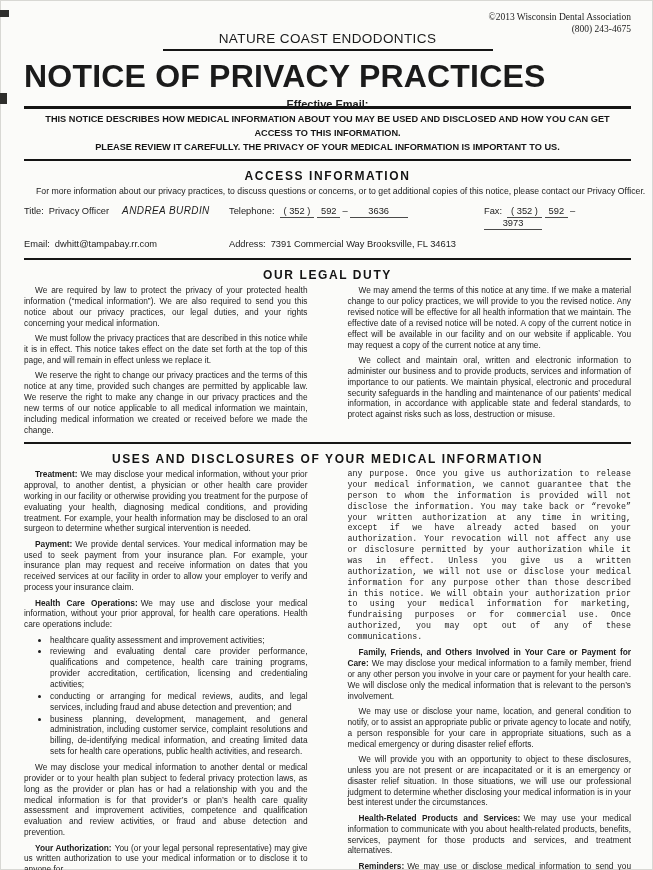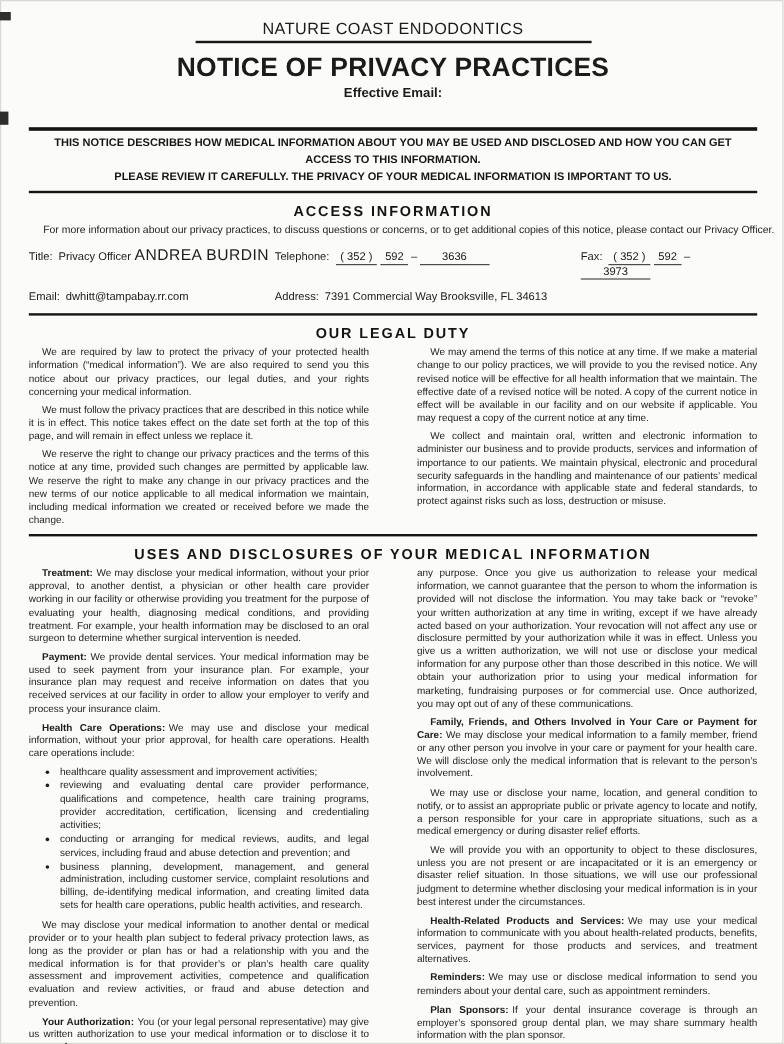--- a/index.html
+++ b/index.html
@@ -21,26 +21,26 @@
   .artifact.a2 { left:0; top:93px; width:7px; height:11px; }
 
   
   .header { position: relative; min-height: 92px; }
   .copyright {
     position: absolute; right: 0; top: 3px;
     font-family: "Liberation Serif", serif;
     font-size: 9.5px; line-height: 1.3; text-align: right; color:#222;
   }
   .practice {
-    width: 330px; margin: 8px auto 0;
+    width: 330px; margin: 23px auto 0;
     text-align: center; font-size: 13.5px; letter-spacing: .4px;
     padding-bottom: 3px; border-bottom: 2px solid #161616;
   }
   .doc-title {
-    text-align: center; font-size: 22px; font-weight: bold;
+    text-align: left; font-size: 32px; font-weight: bold;
     letter-spacing: .2px; margin-top: 7px; white-space: nowrap;
   }
   .eff-row {
     display: flex; justify-content: center; align-items: baseline;
     margin-top: 3px; font-size: 11px;
   }
   .eff-label { font-weight: bold; }
   .eff-value {
     display: inline-block; width: 178px; margin-left: 5px;
     border-bottom: 1px solid #4a4a4a; text-align: center;
@@ -62,30 +62,30 @@
 
   
   .contact { border-bottom: 2px solid #161616; padding-bottom: 9px; }
   .contact-intro { font-size: 8.7px; white-space: nowrap; margin: 3px 12px 9px; }
   .c-row { display: flex; align-items: baseline; font-size: 9.3px; margin-bottom: 9px; }
   .c-row:last-child { margin-bottom: 0; justify-content: center; }
   .c-cell1 { width: 205px; }
   .c-cell2 { width: 255px; }
   .c-cell3 { flex: 1; }
   .c-label { margin-right: 5px; }
-  .fill-name { font-size: 13px; letter-spacing: .4px; margin-left: 3px; }
+  .fill-name { font-size: 10px; letter-spacing: .4px; margin-left: 13px; font-style: italic; }
   .u { border-bottom: 1px solid #4a4a4a; padding: 0 4px 1px; display:inline-block; text-align:center; }
   .u.wide { min-width: 58px; }
   .dash { margin: 0 2px; }
 
   
   .cols { display: flex; gap: 40px; margin-top: 2px; }
   .col { flex: 1; font-size: 8.3px; line-height: 1.31; text-align: justify; color:#1d1d1d; }
   .col p { margin: 0 0 4.5px; text-indent: 11px; }
-  .col p.cont { text-indent: 0; }
+  .col p.cont { text-indent: 0; font-family: Liberation Mono, monospace; }
   .lead { font-weight: bold; }
   .lead:not(:empty) { margin-right: 3px; }
   .col ul { margin: 0 0 5px 15px; padding-left: 11px; }
   .col li { margin: 0 0 1px; }
   .legal { border-bottom: 2px solid #161616; padding-bottom: 2px; }
 
   
   .footer {
     margin-top: auto; display: flex; justify-content: space-between;
     font-family: "Liberation Serif", serif; font-size: 8.5px; color:#2a2a2a;
@@ -93,20 +93,24 @@
   }
 </style>
 </head>
 <body>
 
 <div class="page">
   <div class="artifact a1"></div>
   <div class="artifact a2"></div>
 
   <div class="header">
+    <div class="copyright">
+      <div>©2013 Wisconsin Dental Association</div>
+      <div>(800) 243-4675</div>
+    </div>
     <div class="practice">NATURE COAST ENDODONTICS</div>
     <div class="doc-title">NOTICE OF PRIVACY PRACTICES</div>
     <div class="eff-row">
       <span class="eff-label">Effective Email:</span>
     </div>
   </div>
 
   <div class="banner">
     <div>THIS NOTICE DESCRIBES HOW MEDICAL INFORMATION ABOUT YOU MAY BE USED AND DISCLOSED AND HOW YOU CAN GET ACCESS TO THIS INFORMATION.</div>
     <div>PLEASE REVIEW IT CAREFULLY.  THE PRIVACY OF YOUR MEDICAL INFORMATION IS IMPORTANT TO US.</div>

